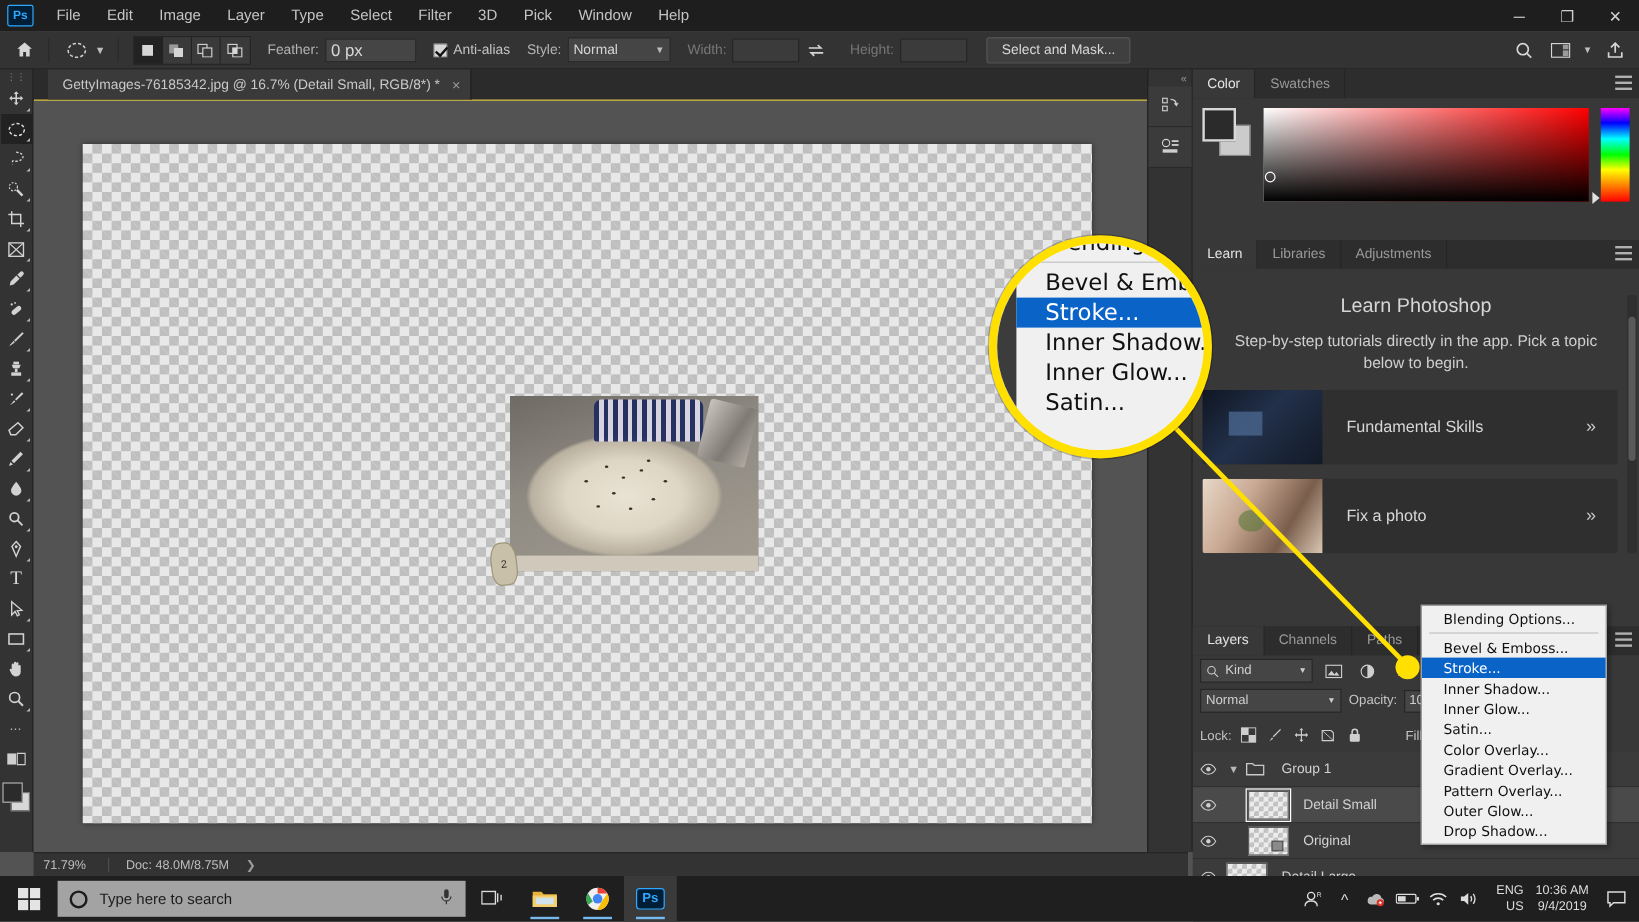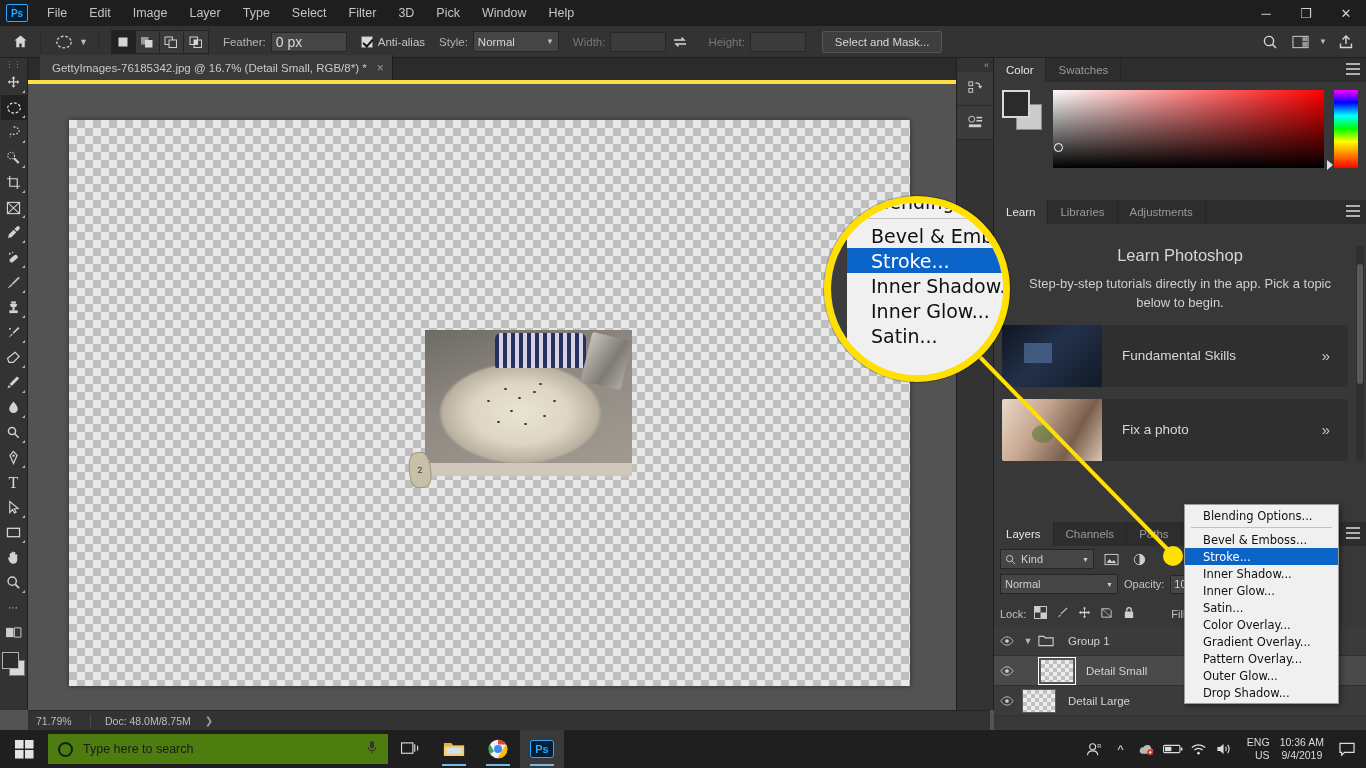--- a/index.html
+++ b/index.html
@@ -58,21 +58,21 @@
   }
   .ob-btn {
     background:#3f3f3f;border:1px solid #555;color:#d8d8d8;height:22px;
     display:flex;align-items:center;padding:0 12px;font-size:11.5px;margin-left:16px;border-radius:2px;
   }
   .ob-right { margin-left:auto; display:flex; align-items:center; padding-right:6px; gap:2px; }
 
   
   .tabbar {
     position:absolute; left:28px; top:58px; width:1338px; height:26px;
-    background:#2b2b2b; border-bottom:4px solid #fde047; display:flex; align-items:flex-end;
+    background:#2b2b2b; border-bottom:1px solid #fde047; display:flex; align-items:flex-end;
   }
   .doctab {
     height:25px; background:#3a3a3a; display:flex; align-items:center;
     padding:0 8px 0 12px; font-size:11.5px; color:#c9c9c9; gap:10px;
     border-right:1px solid #1c1c1c; margin-left:12px;
   }
   .tabclose { color:#999; font-size:12px; }
   .collapse-arrows { position:absolute; right:4px; top:4px; color:#9a9a9a; font-size:10px; }
 
   
@@ -289,21 +289,21 @@
   .mag-sep { height:1px; background:#c2c2c2; margin:4px 10px; }
   .mag-dot { position:absolute; left:1163px; top:546px; width:20px; height:20px; border-radius:50%; background:#ffe000; z-index:49; }
 
   
   .taskbar {
     position:absolute; left:0; top:730px; width:1366px; height:38px; background:#1f1f1f;
     display:flex; align-items:center;
   }
   .tb-start { width:48px;height:38px;display:flex;align-items:center;justify-content:center; }
   .tb-search {
-    width:340px;height:30px;background:#4d7c0f;display:flex;align-items:center;gap:10px;padding:0 10px;
+    width:340px;height:30px;background:#a3a3a3;display:flex;align-items:center;gap:10px;padding:0 10px;
     color:#1c1c1c; font-size:12.5px;
   }
   .tb-search .circ { width:15px;height:15px;border:2px solid #1c1c1c;border-radius:50%; flex:none;}
   .tb-search .mic { margin-left:auto; color:#333; font-size:13px; }
   .tb-btn { width:44px;height:38px;display:flex;align-items:center;justify-content:center;color:#dcdcdc; position:relative;}
   .tb-btn.running:after { content:""; position:absolute;left:10px;bottom:2px;width:24px;height:2px;background:#76b9ed; }
   .tb-btn.active { background:#3a3a3a; }
   .tray { margin-left:auto; display:flex; align-items:center; gap:0px; padding-right:4px; color:#dcdcdc; }
   .tray-ic { width:26px;height:38px;display:flex;align-items:center;justify-content:center; font-size:13px; }
   .tray-lang { width:34px; text-align:right; font-size:10.5px; line-height:13px; padding:0 2px; }
@@ -784,20 +784,35 @@
           <span class="lr-thumb sel"></span>
           <span class="lr-name">Detail Small</span>
         </div>
         <div class="layerrow">
           <span class="lr-eye">
             <svg width="14" height="10" viewBox="0 0 16 11">
                 <path d="M8 .8C3.8.8 1 5.5 1 5.5S3.8 10.2 8 10.2 15 5.5 15 5.5 12.2.8 8 .8z" fill="none" stroke="#cfcfcf"></path>
                 <circle cx="8" cy="5.5" r="2.1" fill="#cfcfcf"></circle>
               </svg>
           </span>
+          <span class="lr-indent"></span>
+          <span class="lr-thumb">
+            <svg width="16" height="14" viewBox="0 0 16 14" style="position:absolute;right:1px;bottom:0;">
+                <rect x="4" y="3" width="9" height="8" fill="#8a8a8a" stroke="#4a4a4a"></rect>
+              </svg>
+          </span>
+          <span class="lr-name">Original</span>
+        </div>
+        <div class="layerrow">
+          <span class="lr-eye">
+            <svg width="14" height="10" viewBox="0 0 16 11">
+                <path d="M8 .8C3.8.8 1 5.5 1 5.5S3.8 10.2 8 10.2 15 5.5 15 5.5 12.2.8 8 .8z" fill="none" stroke="#cfcfcf"></path>
+                <circle cx="8" cy="5.5" r="2.1" fill="#cfcfcf"></circle>
+              </svg>
+          </span>
           <span class="lr-thumb"></span>
           <span class="lr-name">Detail Large</span>
         </div>
       </div>
 
       <div class="lp-bottom">
         <span class="lpb-icon">
             <svg width="17" height="11" viewBox="0 0 18 11">
               <rect x="0.6" y="2" width="8" height="7" rx="3.5" fill="none" stroke="#b8b8b8" stroke-width="1.2"></rect>
               <rect x="9" y="2" width="8" height="7" rx="3.5" fill="none" stroke="#b8b8b8" stroke-width="1.2"></rect>

